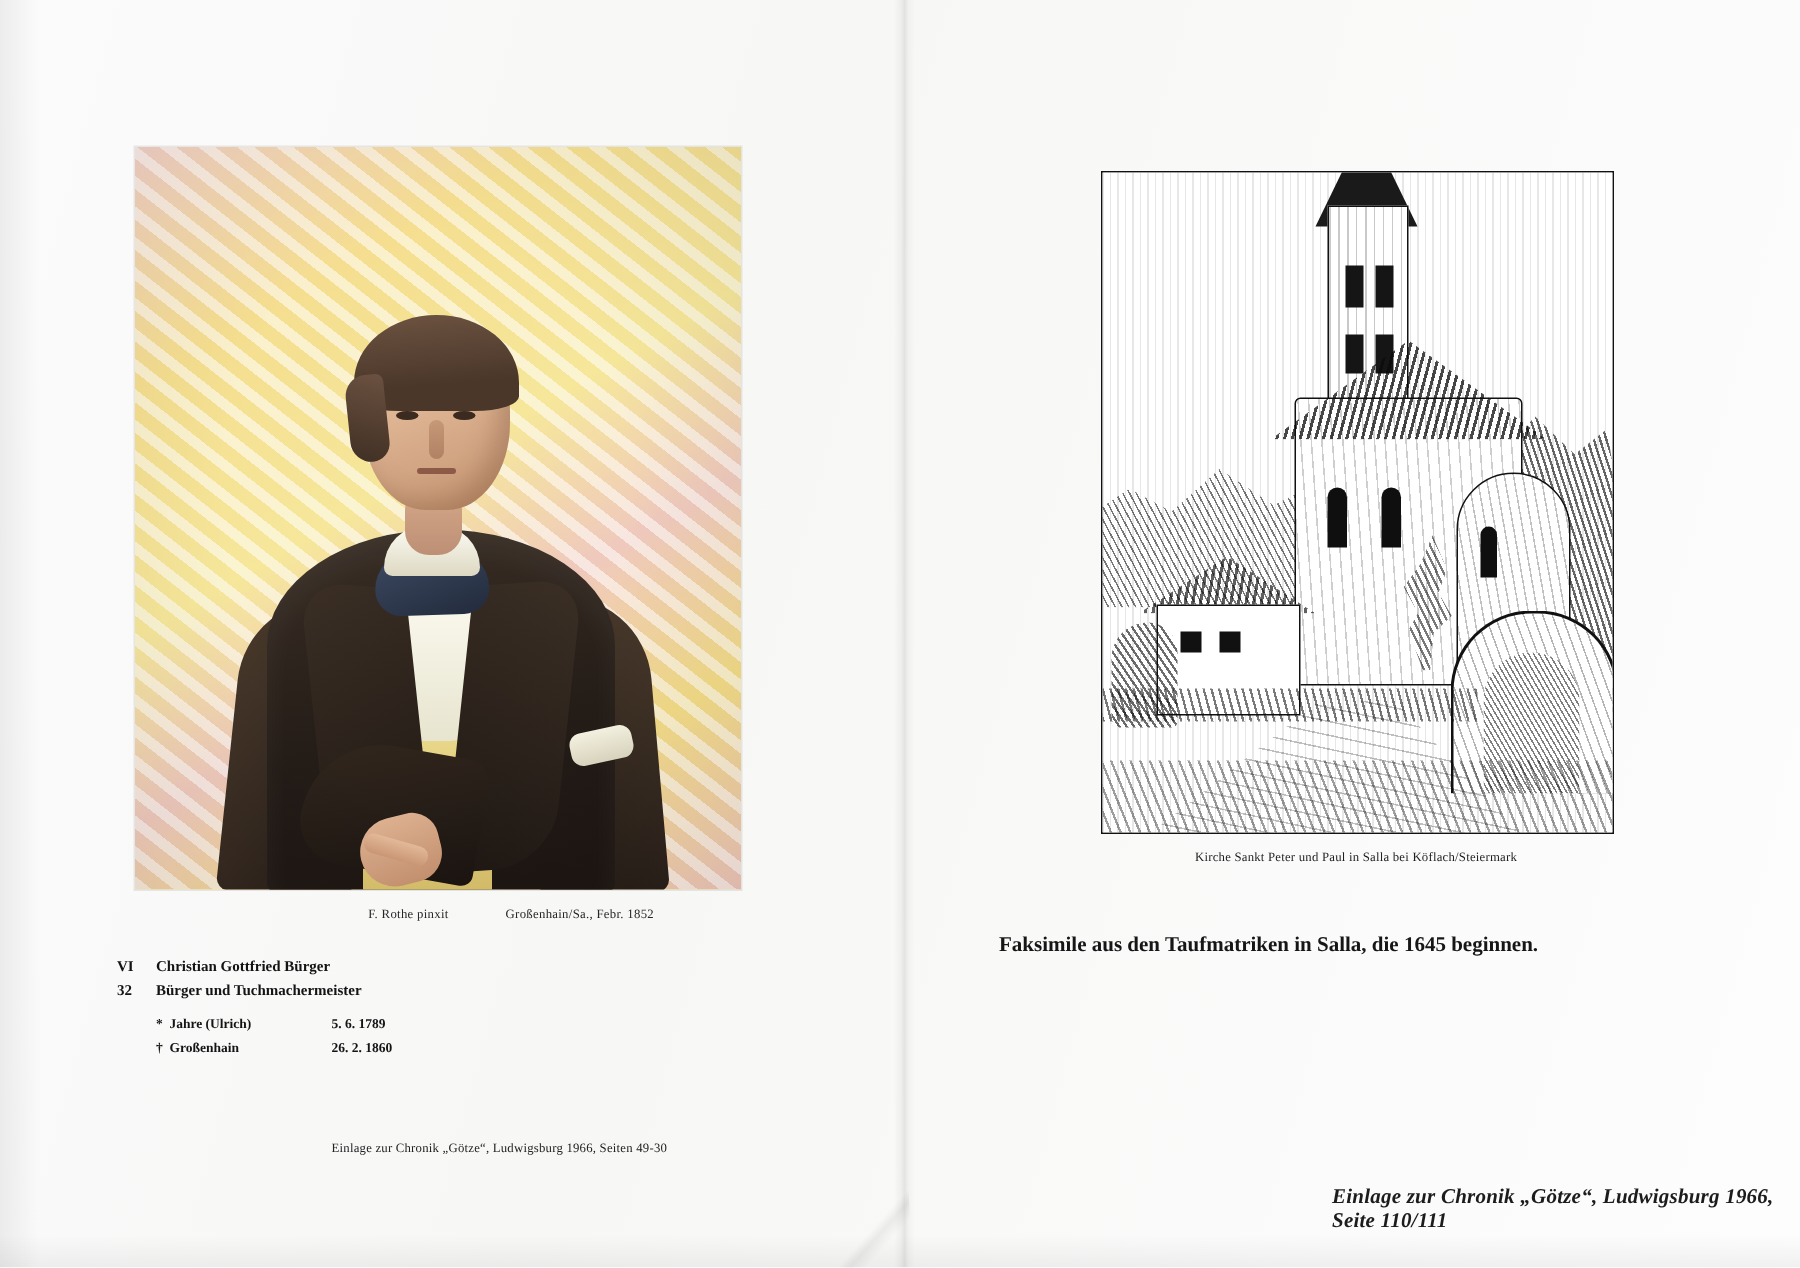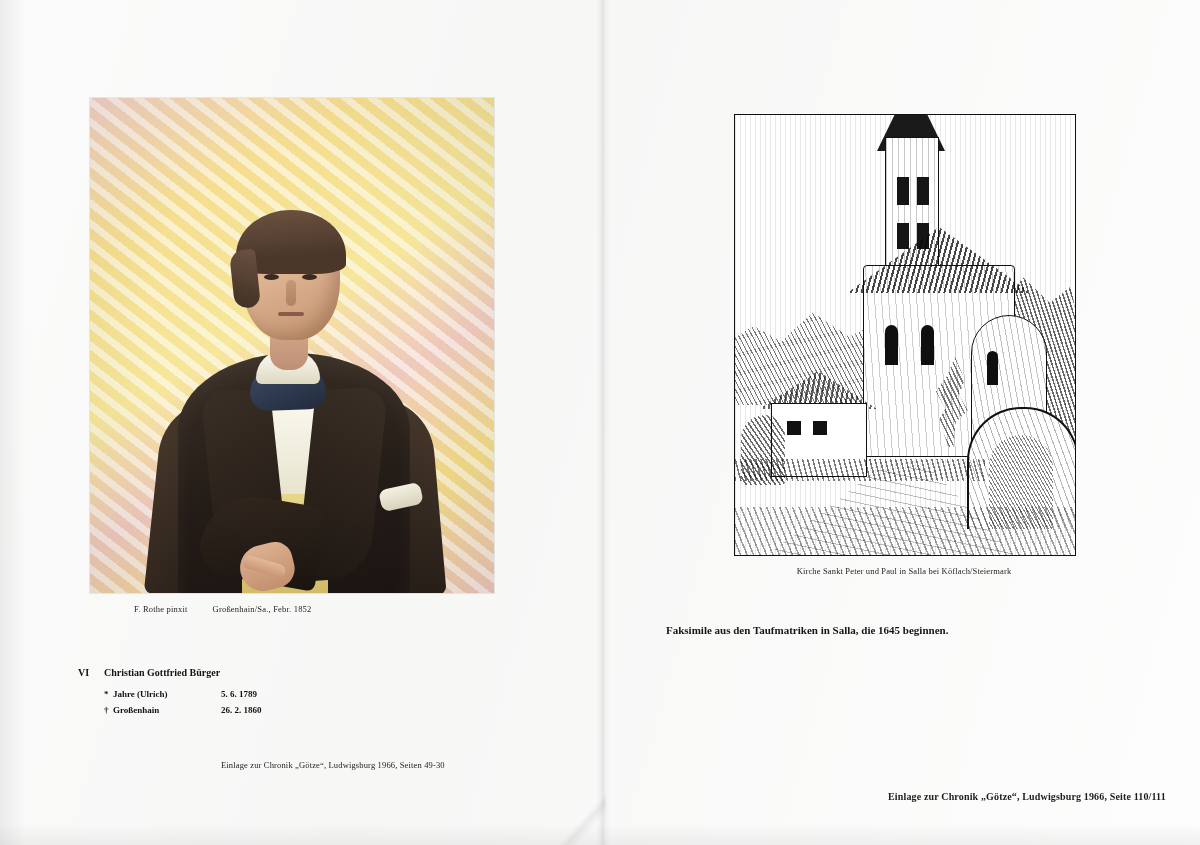--- a/index.html
+++ b/index.html
@@ -202,40 +202,41 @@
     border-radius: 8px;
     transform: rotate(-12deg);
   }
 
   .caption-row {
     position: absolute;
     left: 90px;
     top: 604px;
     width: 404px;
     display: flex;
-    justify-content: flex-start;
+    justify-content: flex-end;
     font-size: 8.5px;
     letter-spacing: 0.2px;
     color: #262626;
     font-family: "Liberation Serif", serif;
+    gap: 38px;
   }
   .caption-row .c-left { padding-left: 44px; }
-  .caption-row .c-right { padding-right: 58px; margin-left: 25px; }
+  .caption-row .c-right { padding-right: 58px; }
 
   .entry {
     position: absolute;
     left: 78px;
     top: 637px;
     width: 380px;
     font-size: 10px;
     line-height: 16px;
     font-weight: bold;
     color: #141414;
   }
-  .entry-line { display: flex; margin-top: 28px; }
+  .entry-line { display: flex; }
   .entry-num {
     width: 26px;
     flex: 0 0 26px;
     font-weight: bold;
   }
   .entry-text { flex: 1; }
   .entry-sub {
     font-size: 9px;
     font-weight: bold;
     line-height: 16px;
@@ -381,36 +382,37 @@
     font-size: 8.5px;
     color: #1f1f1f;
     letter-spacing: 0.15px;
   }
 
   .right-text {
     position: absolute;
     left: 56px;
     top: 624px;
     width: 484px;
-    font-size: 11px;
+    font-size: 14px;
     line-height: 13.5px;
     color: #161616;
     text-align: justify;
     font-weight: bold;
   }
   .right-text p { margin: 0 0 11px 0; }
 
   .source-right {
     position: absolute;
     left: 278px;
     top: 791px;
-    font-size: 10px;
+    font-size: 14px;
     color: #1c1c1c;
     letter-spacing: 0.15px;
     font-weight: bold;
+    font-style: italic;
   }
 </style>
 </head>
 <body>
 
 <div class="page">
 
   <div class="left-page">
 
     <div class="portrait-frame">
@@ -441,20 +443,24 @@
 
     <div class="caption-row">
       <span class="c-left">F. Rothe pinxit</span>
       <span class="c-right">Großenhain/Sa., Febr. 1852</span>
     </div>
 
     <div class="entry">
       <div class="entry-line">
         <span class="entry-num">VI</span>
         <span class="entry-text">Christian Gottfried Bürger</span>
+      </div>
+      <div class="entry-line">
+        <span class="entry-num">32</span>
+        <span class="entry-text">Bürger und Tuchmachermeister</span>
       </div>
 
       <div class="entry-sub">
         <div class="dates">
           <span class="sym">*</span>
           <span class="place">Jahre (Ulrich)</span>
           <span>5. 6. 1789</span>
         </div>
         <div class="dates">
           <span class="sym">†</span>

